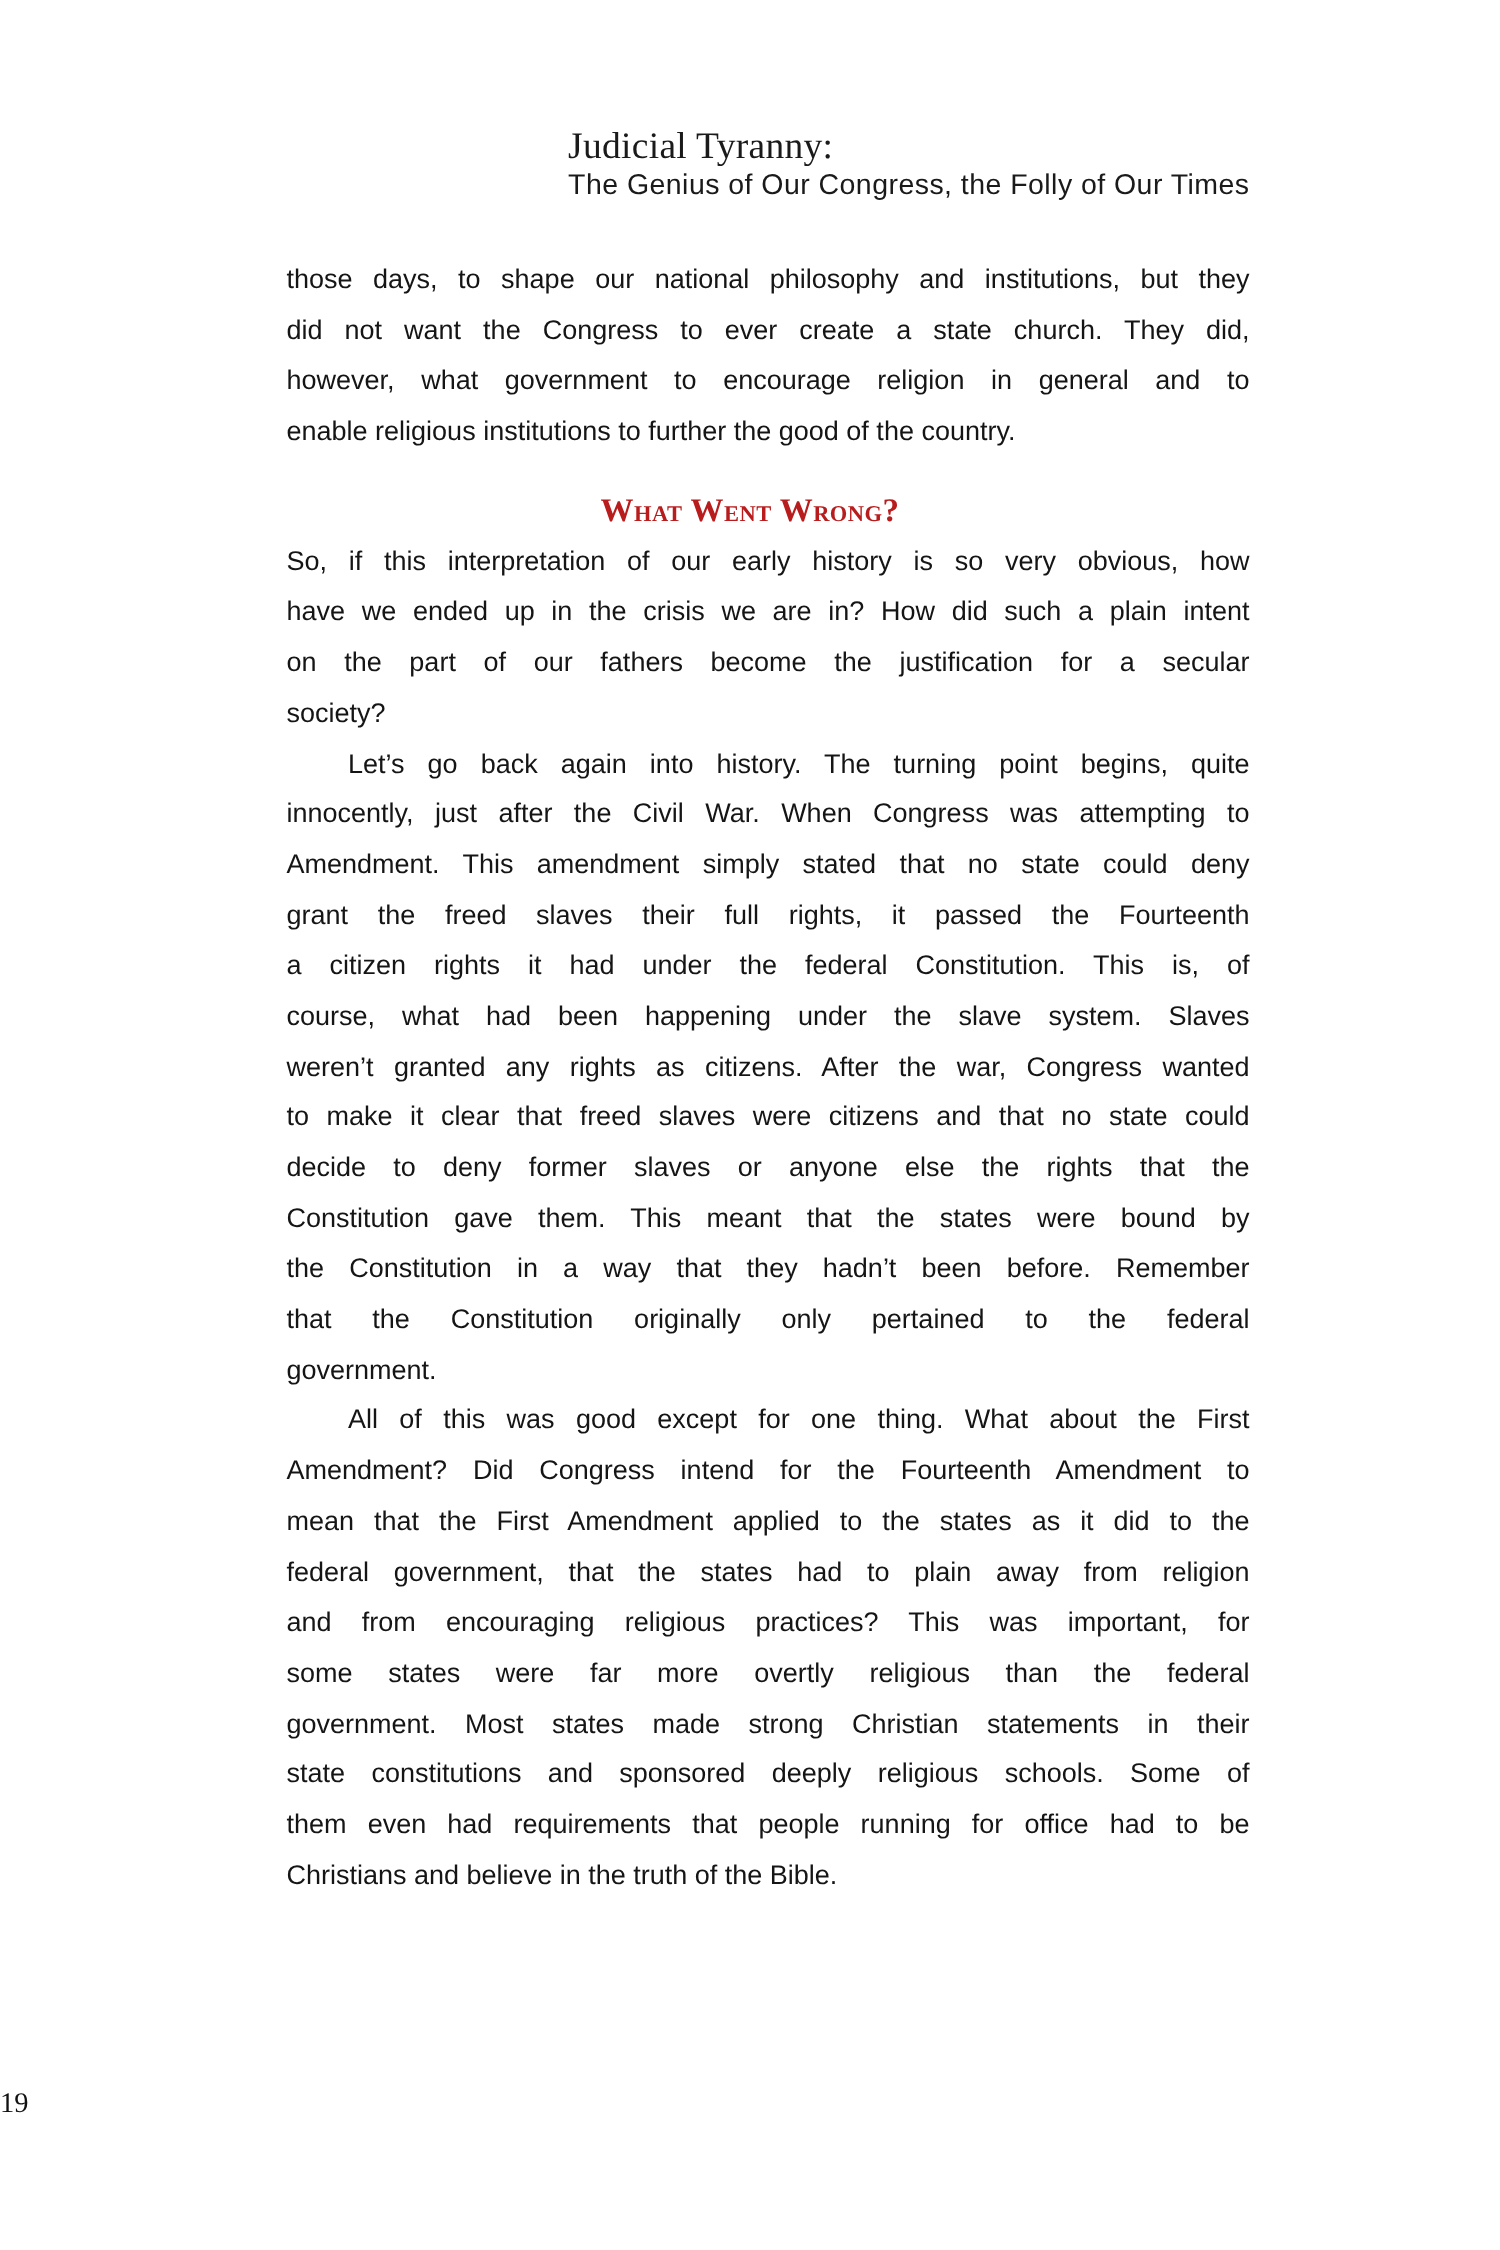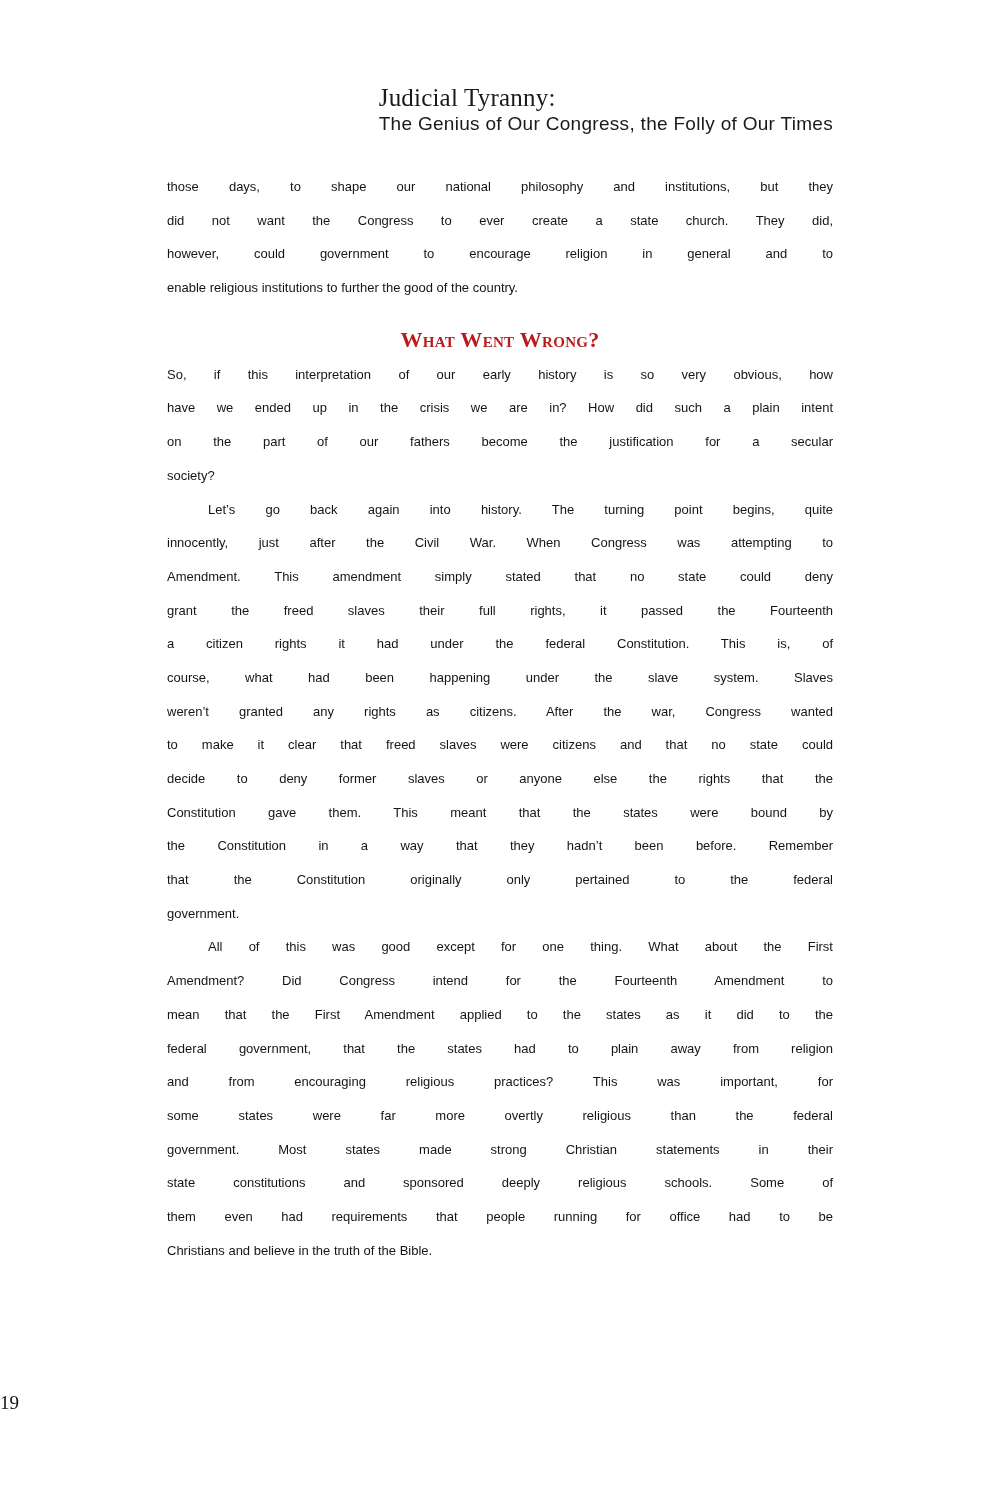--- a/index.html
+++ b/index.html
@@ -1,39 +1,39 @@
 <!DOCTYPE html>
 <html><head>
 <meta charset="utf-8">
 <style>
   html, body { margin: 0; padding: 0; background: #ffffff; }
   body { width: 1000px; height: 1500px; position: relative; overflow: hidden; color: #111; }
   .header { position: absolute; right: 167px; top: 84px; text-align: left; }
   .header .title { font-family: "Liberation Serif", "DejaVu Serif", serif; font-size: 25px; line-height: 28px; color: #1a1a1a; letter-spacing: 0.2px; }
   .header .subtitle { font-family: "Liberation Sans", "DejaVu Sans", sans-serif; font-size: 19px; line-height: 24px; color: #1a1a1a; letter-spacing: 0.3px; }
   .body { position: absolute; left: 167px; width: 666px; top: 170px; }
-  .line { display: block; height: 33.7px; line-height: 33.7px; font-family: "Liberation Sans", "DejaVu Sans", sans-serif; font-size: 13px; white-space: nowrap; text-align: justify; text-align-last: justify; color: #151515; }
+  .line { display: block; height: 33.7px; line-height: 33.7px; font-family: "Liberation Sans", "DejaVu Sans", sans-serif; font-size: 18px; white-space: nowrap; text-align: justify; text-align-last: justify; color: #151515; margin-left: 24px; }
   .line.last { text-align-last: left; }
   .line.indent { text-indent: 41px; }
   .heading { display: block; height: 36px; line-height: 36px; margin-top: 17px; text-align: center; font-family: "Liberation Serif", "DejaVu Serif", serif; font-weight: bold; font-size: 22px; font-variant: small-caps; letter-spacing: 0.3px; color: #b91c1c; }
   .pagenum { position: absolute; left: 0; right: 0; top: 1392px; text-align: left; font-family: "Liberation Serif", "DejaVu Serif", serif; font-size: 19px; color: #111; }
 </style>
 </head>
 <body>
 
 <div class="header">
   <div class="title">Judicial Tyranny:</div>
   <div class="subtitle">The Genius of Our Congress, the Folly of Our Times</div>
 </div>
 
 <div class="body">
   <div>
     <span class="line">those days, to shape our national philosophy and institutions, but they</span>
     <span class="line">did not want the Congress to ever create a state church. They did,</span>
-    <span class="line">however, could government to encourage religion in general and to</span>
+    <span class="line">however, what government to encourage religion in general and to</span>
     <span class="line last">enable religious institutions to further the good of the country.</span>
   </div>
 
   <div class="heading">What Went Wrong?</div>
 
   <div>
     <span class="line">So, if this interpretation of our early history is so very obvious, how</span>
     <span class="line">have we ended up in the crisis we are in? How did such a plain intent</span>
     <span class="line">on the part of our fathers become the justification for a secular</span>
     <span class="line last">society?</span>

